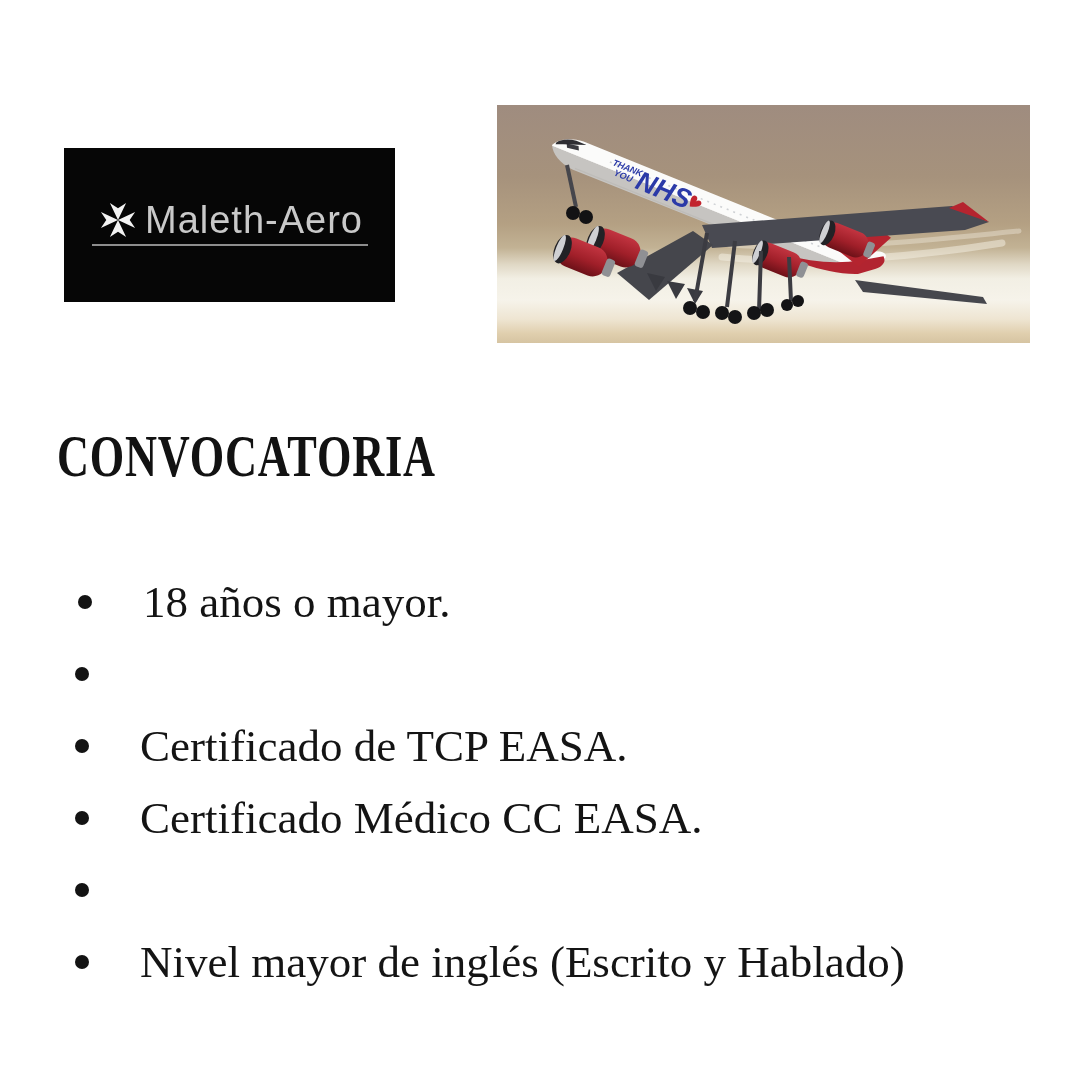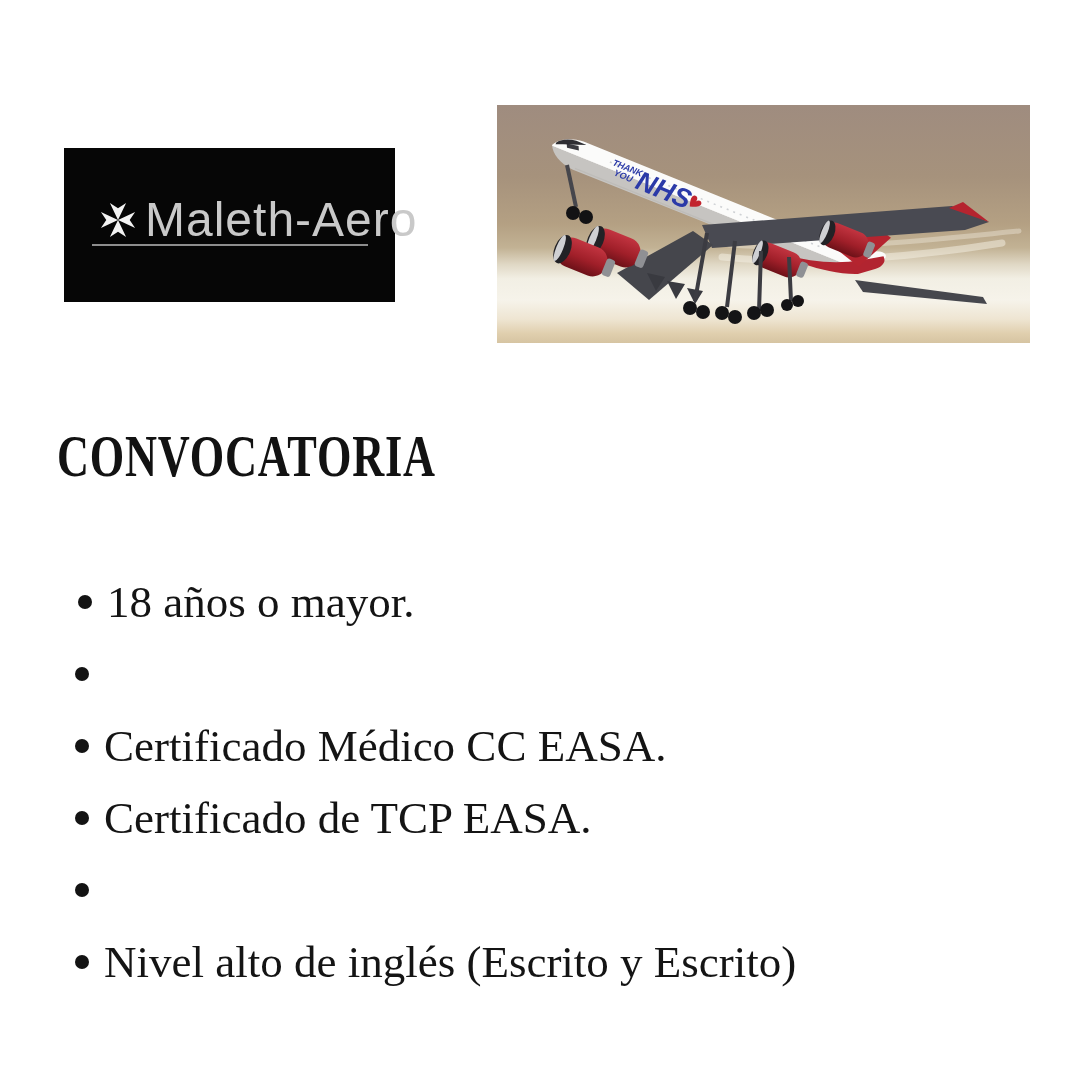--- a/index.html
+++ b/index.html
@@ -17,21 +17,21 @@
     width:331px; height:154px;
     background:#060606;
   }
   .logo-row {
     position:absolute; left:36px; top:52px;
     display:flex; align-items:center; gap:9px;
   }
   .cross-svg { width:36px; height:36px; display:block; }
   .brand {
     font-family:"Liberation Sans", sans-serif;
-    font-size:48px; font-weight:400;
+    font-size:38px; font-weight:400;
     color:#c9c9c9; letter-spacing:1px; white-space:nowrap;
     line-height:40px;
   }
   .logo-underline {
     position:absolute; left:28px; top:96px;
     width:276px; height:2px; background:#8d8d8d;
   }
 
   
   .hero {
@@ -55,20 +55,21 @@
 
   
   .req-list {
     position:absolute; left:75px; top:566px;
     list-style:none;
   }
   .req-item {
     height:72px;
     display:flex; align-items:center;
     white-space:nowrap;
+    gap:36px;
   }
   .req-item:first-child { padding-left:3px; }
   .bullet-dot {
     flex:0 0 auto;
     width:14px; height:14px; border-radius:50%;
     background:#131313;
     margin-right:15px;
   }
   .req-label {
     font-family:"Liberation Serif", serif;
@@ -215,26 +216,26 @@
 <ul class="req-list">
   <li class="req-item">
     <span class="bullet-dot"></span>
     <span class="req-label">18 años o mayor.</span>
   </li>
   <li class="req-item">
     <span class="bullet-dot"></span>
   </li>
   <li class="req-item">
     <span class="bullet-dot"></span>
+    <span class="req-label">Certificado de TCP EASA.</span>
+  </li>
+  <li class="req-item">
+    <span class="bullet-dot"></span>
     <span class="req-label">Certificado Médico CC EASA.</span>
   </li>
   <li class="req-item">
     <span class="bullet-dot"></span>
-    <span class="req-label">Certificado de TCP EASA.</span>
-  </li>
-  <li class="req-item">
-    <span class="bullet-dot"></span>
-  </li>
-  <li class="req-item">
-    <span class="bullet-dot"></span>
-    <span class="req-label">Nivel alto de inglés (Escrito y Escrito)</span>
+  </li>
+  <li class="req-item">
+    <span class="bullet-dot"></span>
+    <span class="req-label">Nivel mayor de inglés (Escrito y Hablado)</span>
   </li>
 </ul>
 
 </body></html>

